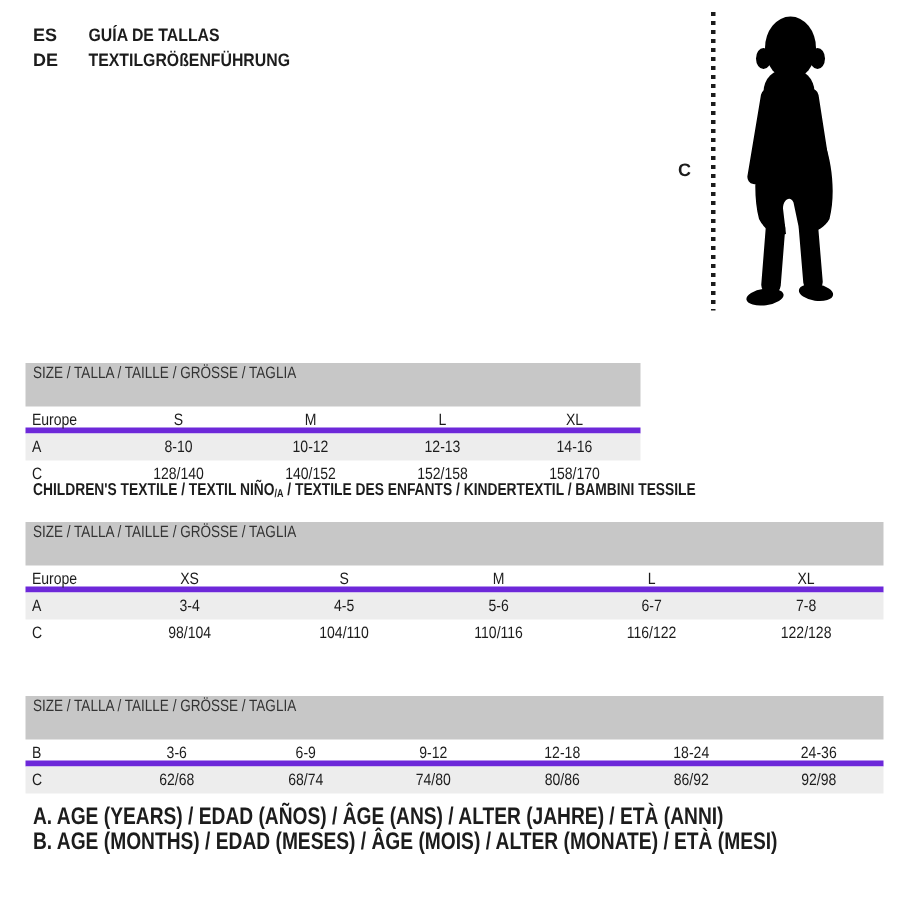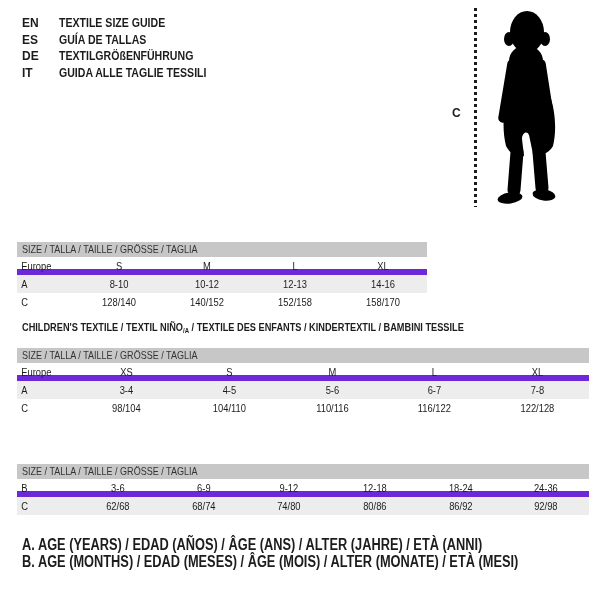--- a/index.html
+++ b/index.html
@@ -27,53 +27,45 @@
   .hlabel { position:absolute; left:12px; top:106px; font-weight:bold; font-size:12px; }
   .baby { position:absolute; left:44px; top:8px; width:84px; height:199px; }
 
   
   .sec-title { position:absolute; left:22px; font-size:11.5px; font-weight:bold;
                line-height:17px; white-space:nowrap; }
   .sub { font-size:7.5px; vertical-align:-1.5px; letter-spacing:0; }
 
   
   .tbl { position:absolute; font-size:11px; }
-  .tbar { height:15px; line-height:15px; background:#c7c7c7; padding-left:5px; color:#333; }
+  .tbar { height:29px; line-height:15px; background:#c7c7c7; padding-left:5px; color:#333; }
   .tbar .ctl { transform:scaleX(.82); }
   .trow { display:flex; height:18px; line-height:18px; }
-  .trow.rule { border-bottom:6px solid #6d28d9; }
+  .trow.rule { border-bottom:4px solid #6d28d9; }
   .trow.alt { background:#ededed; }
   .cell { flex:1 1 0; text-align:center; transform:scaleX(.85); white-space:nowrap; }
   .lbl { flex:0 0 58px; text-align:left; padding-left:5px; transform-origin:0 50%; }
 
   
   .notes { position:absolute; left:22px; top:537px; }
   .note { height:16.5px; line-height:16.5px; font-weight:bold; font-size:16px; }
 </style>
 </head>
 <body>
 
 <div class="page">
 
   <header class="langs">
     <div class="lrow">
-      <span class="lcode">EN</span>
-      <span class="llabel">TEXTILE SIZE GUIDE</span>
-    </div>
-    <div class="lrow">
       <span class="lcode">ES</span>
       <span class="llabel">GUÍA DE TALLAS</span>
     </div>
     <div class="lrow">
       <span class="lcode">DE</span>
       <span class="llabel">TEXTILGRÖßENFÜHRUNG</span>
-    </div>
-    <div class="lrow">
-      <span class="lcode">IT</span>
-      <span class="llabel">GUIDA ALLE TAGLIE TESSILI</span>
     </div>
   </header>
 
   <div class="figure">
     <span class="hlabel">C</span>
     <div class="dotline"></div>
     <svg class="baby" viewBox="0 0 84 199" xmlns="http://www.w3.org/2000/svg" aria-hidden="true">
       <g fill="#000" stroke="none">
         <ellipse cx="43" cy="24" rx="17" ry="21"></ellipse>
         <ellipse cx="25" cy="31" rx="5" ry="7"></ellipse>

